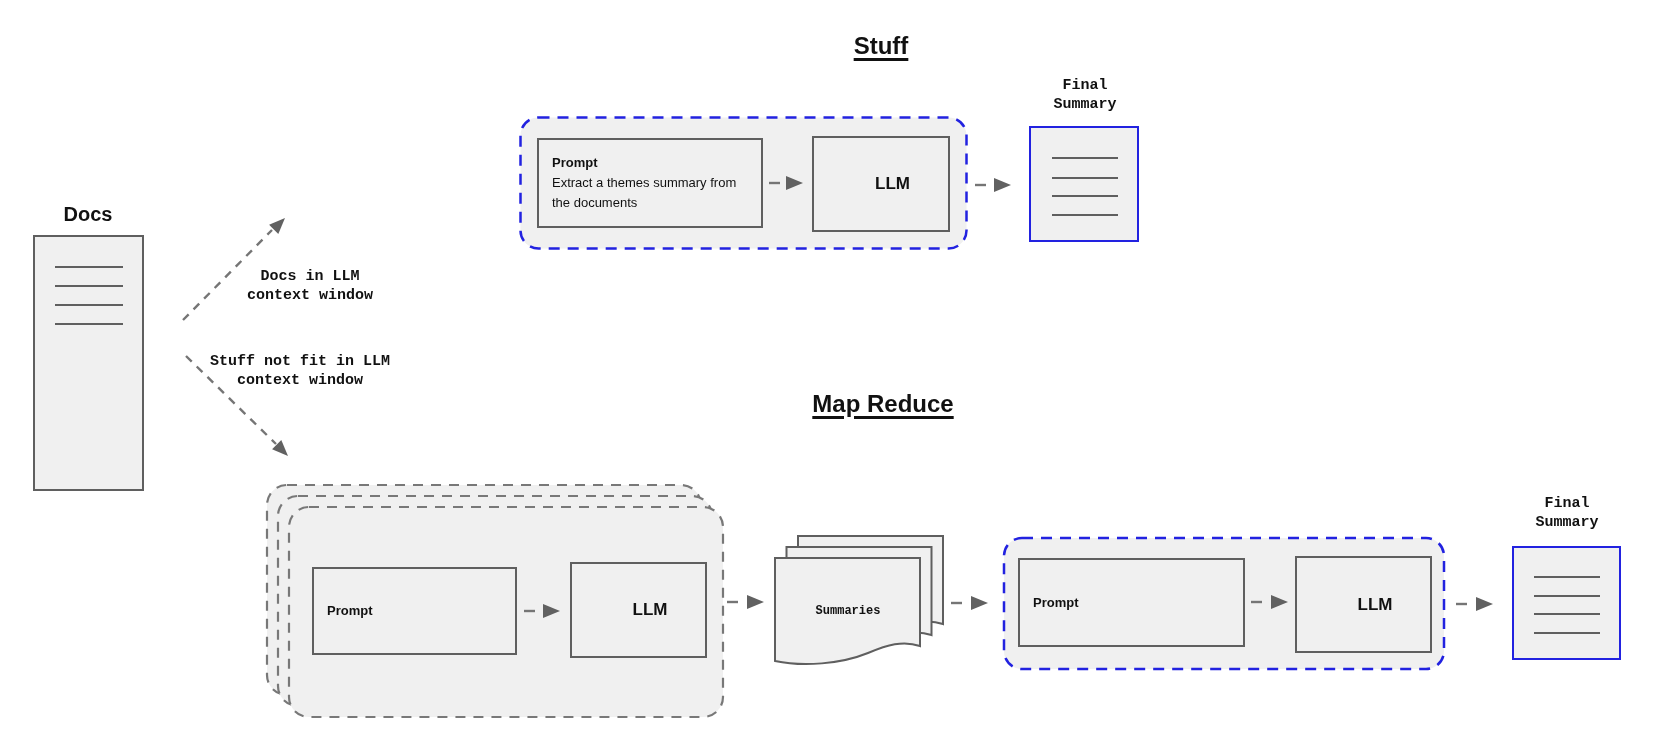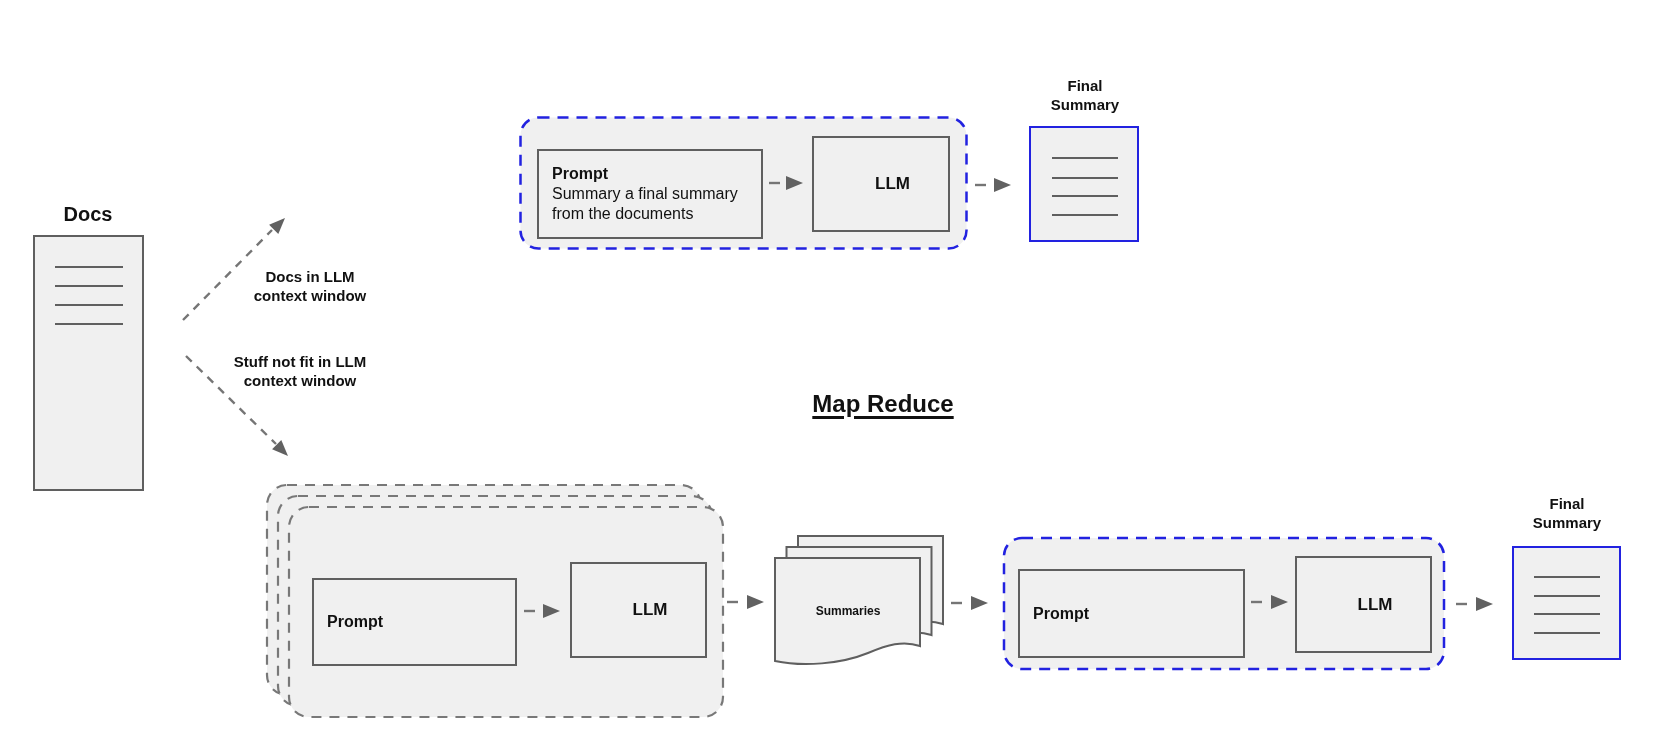--- a/index.html
+++ b/index.html
@@ -10,31 +10,31 @@
   svg.layer{position:absolute;left:0;top:0;z-index:1;}
   .doc-box{
     position:absolute;z-index:2;background:#f0f0f0;border:2px solid #5f5f5f;box-sizing:border-box;
   }
   .doc-box.blue{border-color:#2222e0;}
   .doc-line{position:absolute;height:2px;background:#5f5f5f;}
   .node-box{
     position:absolute;z-index:2;background:#f0f0f0;border:2px solid #5f5f5f;box-sizing:border-box;
     display:flex;flex-direction:column;justify-content:center;padding-left:23px;
   }
-  .prompt-box{padding:0 10px 0 13px;font-size:16px;line-height:20px;margin-top:11px;}
+  .prompt-box{padding:0 10px 0 13px;font-size:13px;line-height:20px;}
   .prompt-heading{font-weight:bold;}
   .prompt-body{white-space:pre-line;}
   .llm-box{align-items:center;font-weight:bold;font-size:17px;}
   .section-title{
     position:absolute;z-index:2;text-align:center;font-size:24px;font-weight:bold;
     text-decoration:underline;text-decoration-thickness:2.5px;text-underline-offset:4px;
   }
   .shape-label{position:absolute;z-index:3;text-align:center;font-weight:bold;}
   .big-label{font-size:20px;}
-  .small-label{font-size:15px;line-height:19px;}
+  .small-label{font-size:15px;line-height:19px;font-family:Liberation Mono, monospace;}
 </style>
 </head>
 <body>
 
 <div class="canvas">
 
   <svg class="layer" width="1655" height="737" viewBox="0 0 1655 737">
 
     <rect x="520.5" y="117.5" width="446" height="131" rx="18" ry="18" fill="#f0f0f0" stroke="#2222e0" stroke-width="2.5" stroke-dasharray="11 8"></rect>
 
@@ -91,24 +91,25 @@
 
   <div class="shape-label small-label" style="left:225px;top:267px;width:170px;">
     <div>Docs in LLM</div>
     <div>context window</div>
   </div>
   <div class="shape-label small-label" style="left:205px;top:352px;width:190px;">
     <div>Stuff not fit in LLM</div>
     <div>context window</div>
   </div>
 
+  <div class="section-title" style="left:781px;top:32px;width:200px;">Stuff</div>
 
   <div class="node-box prompt-box" style="left:537px;top:138px;width:226px;height:90px;">
     <span class="prompt-heading">Prompt</span>
-    <span class="prompt-body">Summary a final summary from the documents</span>
+    <span class="prompt-body">Extract a themes summary from the documents</span>
   </div>
 
   <div class="node-box llm-box" style="left:812px;top:136px;width:138px;height:96px;">LLM</div>
 
   <div class="shape-label small-label" style="left:1035px;top:76px;width:100px;">
     <div>Final</div>
     <div>Summary</div>
   </div>
   <div class="doc-box blue" style="left:1029px;top:126px;width:110px;height:116px;">
     <span>

